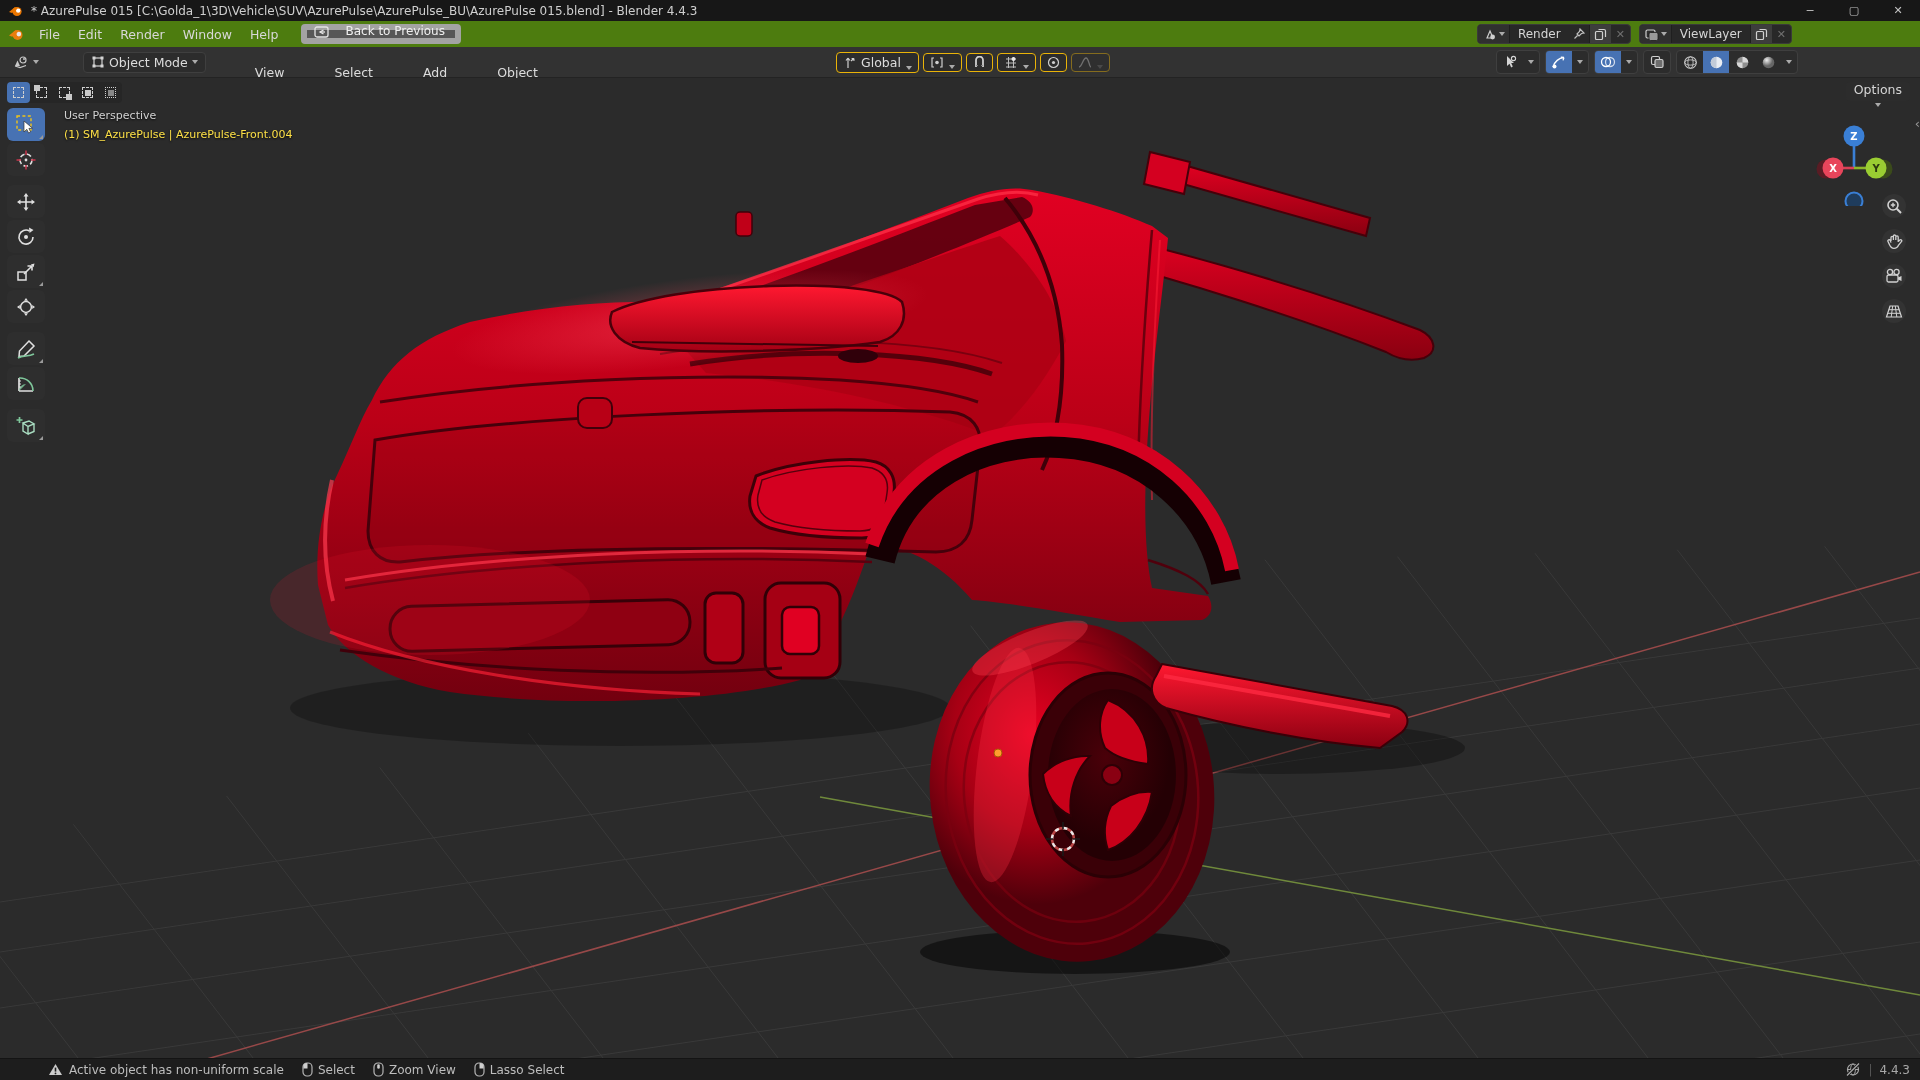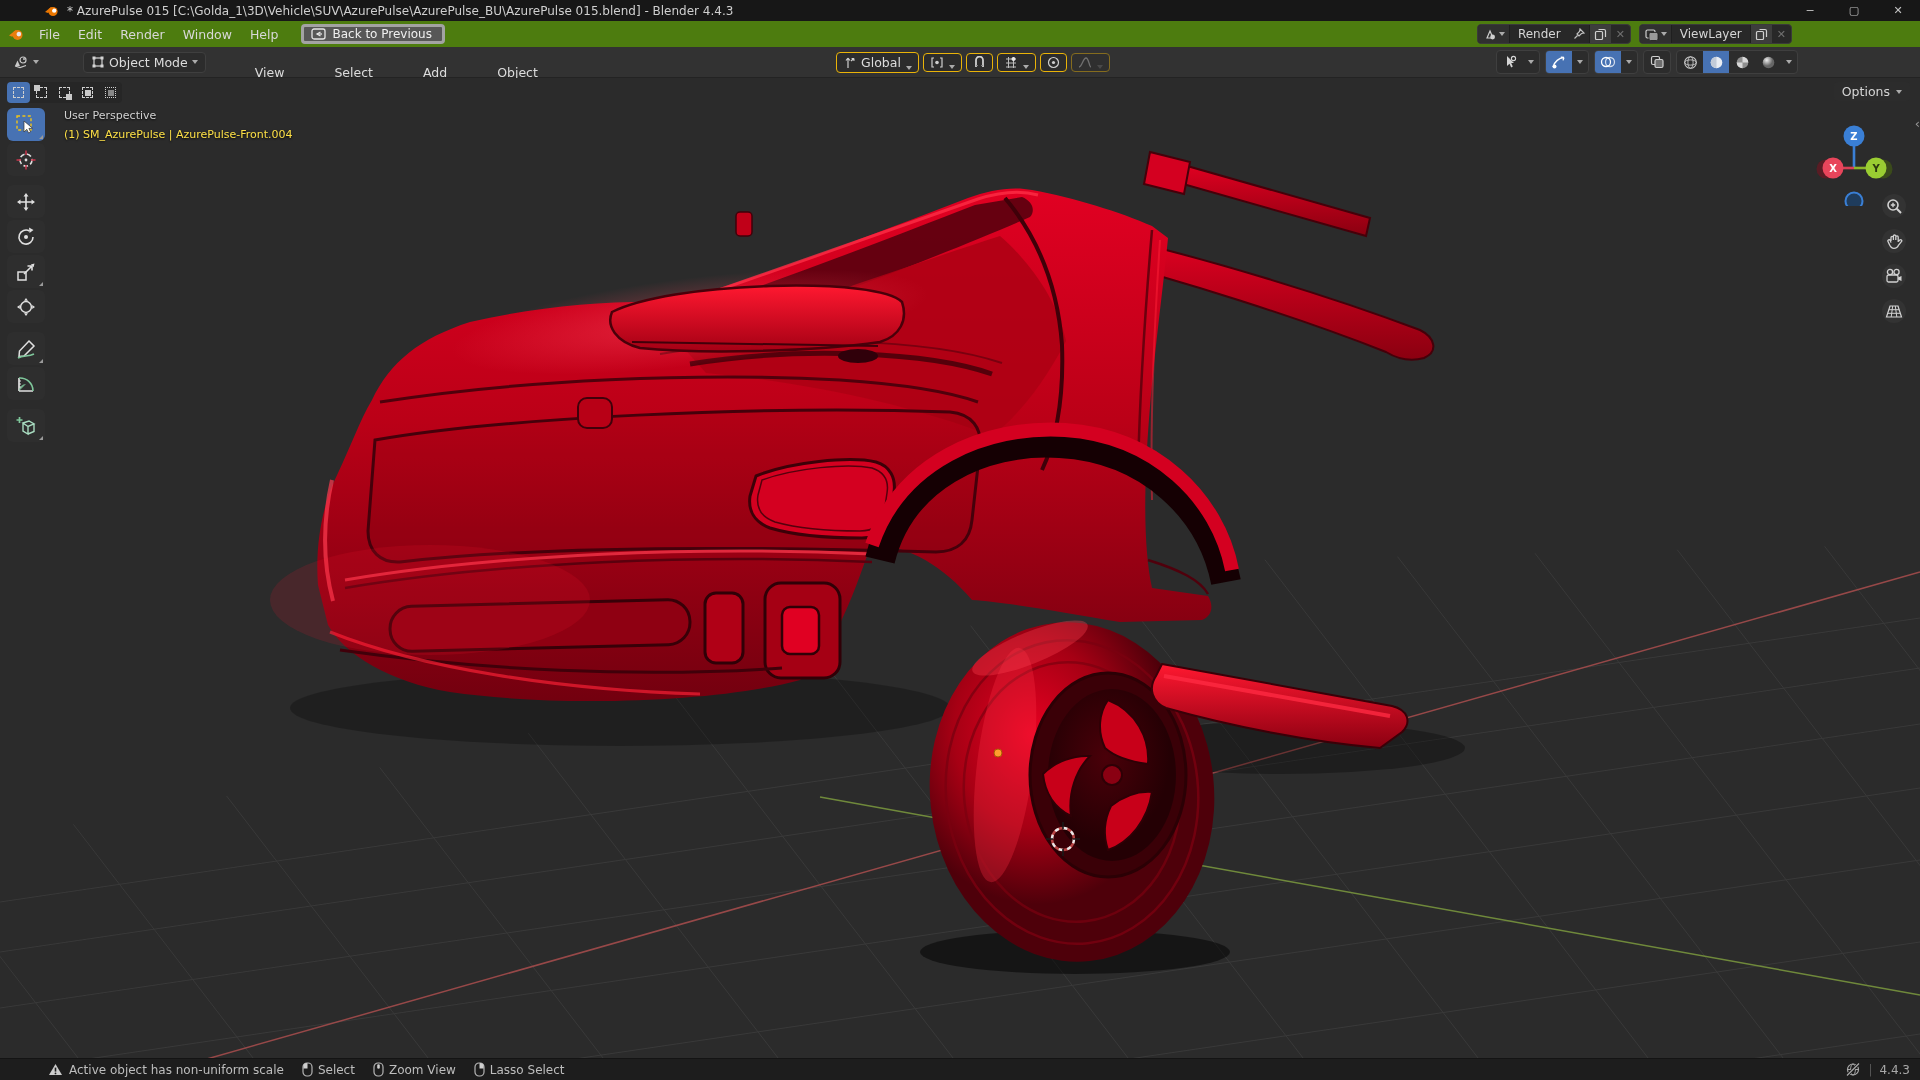--- a/index.html
+++ b/index.html
@@ -2,34 +2,34 @@
 <html><head>
 <meta charset="utf-8">
 <style>
   * { margin:0; padding:0; box-sizing:border-box; user-select:none; }
   html,body { width:1920px; height:1080px; overflow:hidden; background:#111;
     font-family:"DejaVu Sans","Liberation Sans",sans-serif; cursor:default; }
   .app { position:relative; width:1920px; height:1080px; background:#2b2b2b; }
 
   
   .titlebar { position:absolute; top:0; left:0; right:0; height:21px; background:#171717;
-    display:flex; align-items:center; color:#c9c9c9; font-size:12px;padding-left:36px; }
+    display:flex; align-items:center; color:#c9c9c9; font-size:12px; }
   .titlebar .logo { margin:0 8px 0 9px; display:flex; }
   .title-text { white-space:nowrap; color:#cfcfcf; }
   .win-controls { margin-left:auto; display:flex; height:100%; }
   .win-btn { width:44px; height:100%; display:flex; align-items:center; justify-content:center;
     color:#c4c4c4; font-size:11px; }
 
   
   .menubar { position:absolute; top:21px; left:0; right:0; height:26px; background:#4d7c0f;
     display:flex; align-items:center; color:#d8d8d8; font-size:12.5px; }
   .menubar .logo { margin:0 6px 0 9px; display:flex; }
   .menu-item { padding:3px 9px; border-radius:3px; }
-  .back-btn { margin-left:14px; height:20px; display:flex; align-items:center; gap:6px;
-    background:#575757; border:3px solid #a3a3a3; border-radius:4px; padding:0 10px 0 7px;
+  .back-btn { margin-left:14px; height:20px; display:flex; align-items:flex-end; gap:16px;
+    background:#575757; border:6px solid #a3a3a3; border-radius:4px; padding:0 10px 0 7px;
     color:#efefef; font-size:12px; }
   .id-widgets { margin-left:auto; margin-right:128px; display:flex; gap:8px; }
   .id-widget { height:20px; display:flex; align-items:center; background:#282828;
     border:1px solid #3a3a3a; border-radius:4px; overflow:hidden; font-size:12px; color:#d5d5d5; }
   .id-icon-seg { display:flex; align-items:center; gap:2px; padding:0 4px 0 5px; height:100%;
     background:#303030; border-right:1px solid #1f1f1f; }
   .id-name { padding:0 8px; }
   .id-tool { display:flex; align-items:center; padding:0 4px; height:100%; }
   .id-copy { background:#3d3d3d; border-left:1px solid #1f1f1f; }
   .id-x { color:#6f6f6f; font-size:11px; padding:0 5px; }
@@ -73,21 +73,21 @@
 
   .toolbar { position:absolute; top:30px; left:7px; width:38px; display:flex; flex-direction:column; gap:2px; }
   .tool { width:38px; height:33px; background:#2e2e2e; border-radius:6px; display:flex;
     align-items:center; justify-content:center; position:relative; }
   .tool.active { background:#4772b3; }
   .tool.gap { margin-top:7px; }
   .tool .corner { position:absolute; right:2px; bottom:2px; width:0; height:0;
     border-left:4px solid transparent; border-bottom:4px solid #9a9a9a; }
 
   .options-btn { position:absolute; top:4px; right:10px; height:19px; display:flex; align-items:center;
-    gap:6px; background:#2d2d2dcc; border-radius:4px; padding:0 8px; color:#d5d5d5; font-size:12.5px; }
+    gap:6px; background:#2d2d2dcc; border-radius:4px; padding:0 8px; color:#d5d5d5; font-size:12.5px;flex-direction:column; }
 
   .navgizmo { position:absolute; top:18px; right:24px; width:84px; height:110px; }
   .side-icons { position:absolute; right:14px; top:116px; display:flex; flex-direction:column; gap:11px; align-items:center; }
   .side-icon { width:24px; height:24px; border-radius:50%; display:flex; align-items:center;
     justify-content:center; background:rgba(255,255,255,0.04); }
   .collapse-arrow { position:absolute; top:38px; right:0px; color:#9a9a9a; font-size:13px; }
 
   
   .statusbar { position:absolute; left:0; right:0; bottom:0; height:22px; background:#1d1d1d;
     border-top:1px solid #141414; display:flex; align-items:center; color:#bdbdbd; font-size:12px;padding-left:36px; }

